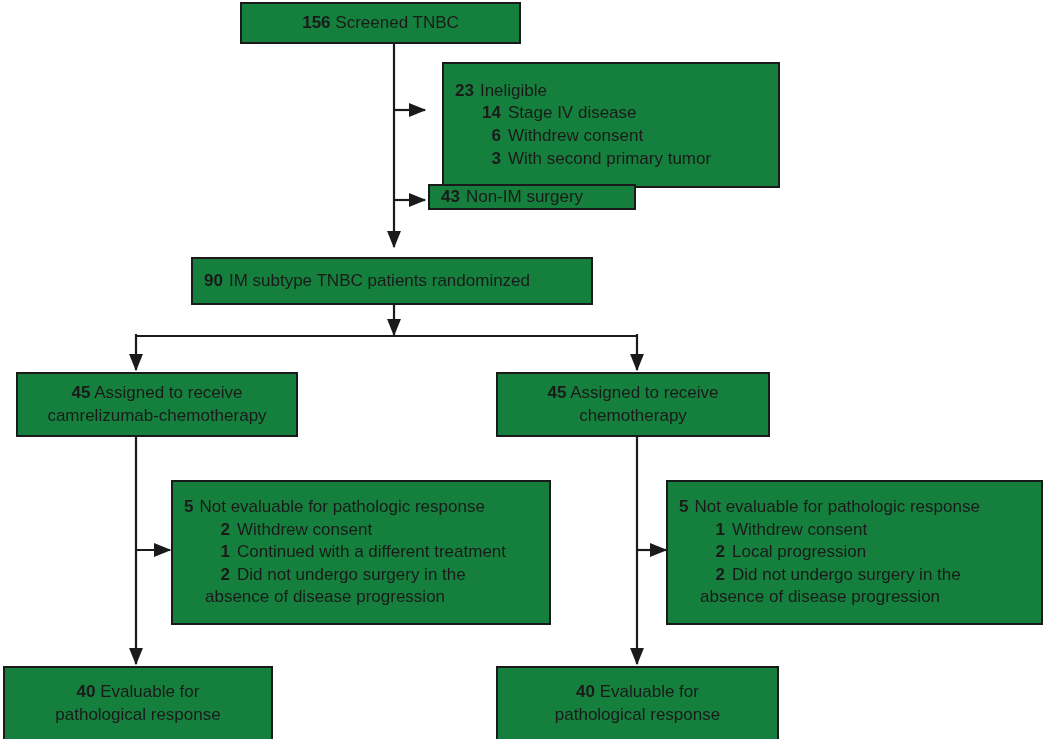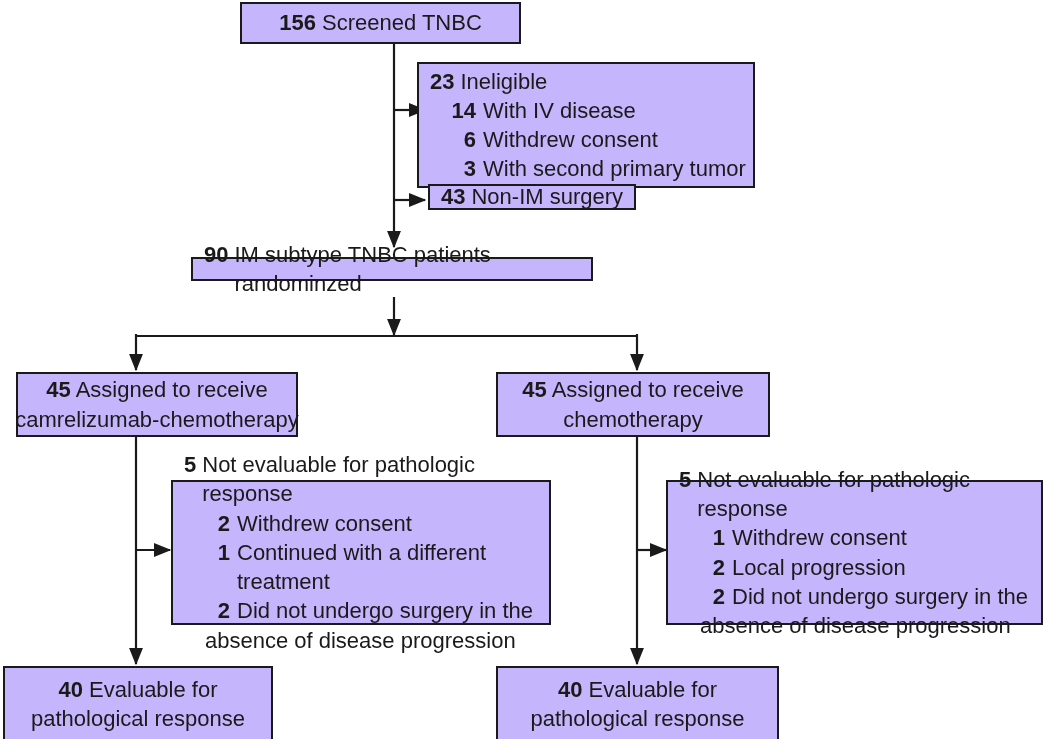--- a/index.html
+++ b/index.html
@@ -22,22 +22,22 @@
     left: 0;
     top: 0;
     width: 1047px;
     height: 739px;
     pointer-events: none;
   }
   .box {
     position: absolute;
     box-sizing: border-box;
     border: 2px solid #1a1a1a;
-    background: #c4b5fd;
-    font-size: 22px;
+    background: #15803d;
+    font-size: 17px;
     line-height: 1.33;
     color: #1a1a1a;
   }
   .box.centered {
     display: flex;
     flex-direction: column;
     align-items: center;
     justify-content: center;
     text-align: center;
   }
@@ -113,47 +113,47 @@
     </g>
   </svg>
 
   <div class="box centered" style="left:240px; top:2px; width:281px; height:42px;">
     <div class="line">
       <span class="num">156</span>
       <span>Screened TNBC</span>
     </div>
   </div>
 
-  <div class="box listbox" style="left:417px; top:62px; width:338px; height:126px;">
+  <div class="box listbox" style="left:442px; top:62px; width:338px; height:126px;">
     <div class="head-row">
       <span class="num">23</span>
       <span class="txt">Ineligible</span>
     </div>
     <div class="sub-row">
       <span class="num">14</span>
-      <span class="txt">With IV disease</span>
+      <span class="txt">Stage IV disease</span>
     </div>
     <div class="sub-row">
       <span class="num">6</span>
       <span class="txt">Withdrew consent</span>
     </div>
     <div class="sub-row">
       <span class="num">3</span>
       <span class="txt">With second primary tumor</span>
     </div>
   </div>
 
   <div class="box listbox" style="left:428px; top:184px; width:208px; height:26px;">
     <div class="head-row">
       <span class="num">43</span>
       <span class="txt">Non-IM surgery</span>
     </div>
   </div>
 
-  <div class="box listbox" style="left:191px; top:257px; width:402px; height:24px;">
+  <div class="box listbox" style="left:191px; top:257px; width:402px; height:48px;">
     <div class="head-row">
       <span class="num">90</span>
       <span class="txt">IM subtype TNBC patients randominzed</span>
     </div>
   </div>
 
   <div class="box centered" style="left:16px; top:372px; width:282px; height:65px;">
     <div class="line">
       <span class="num">45</span>
       <span>Assigned to receive</span>

